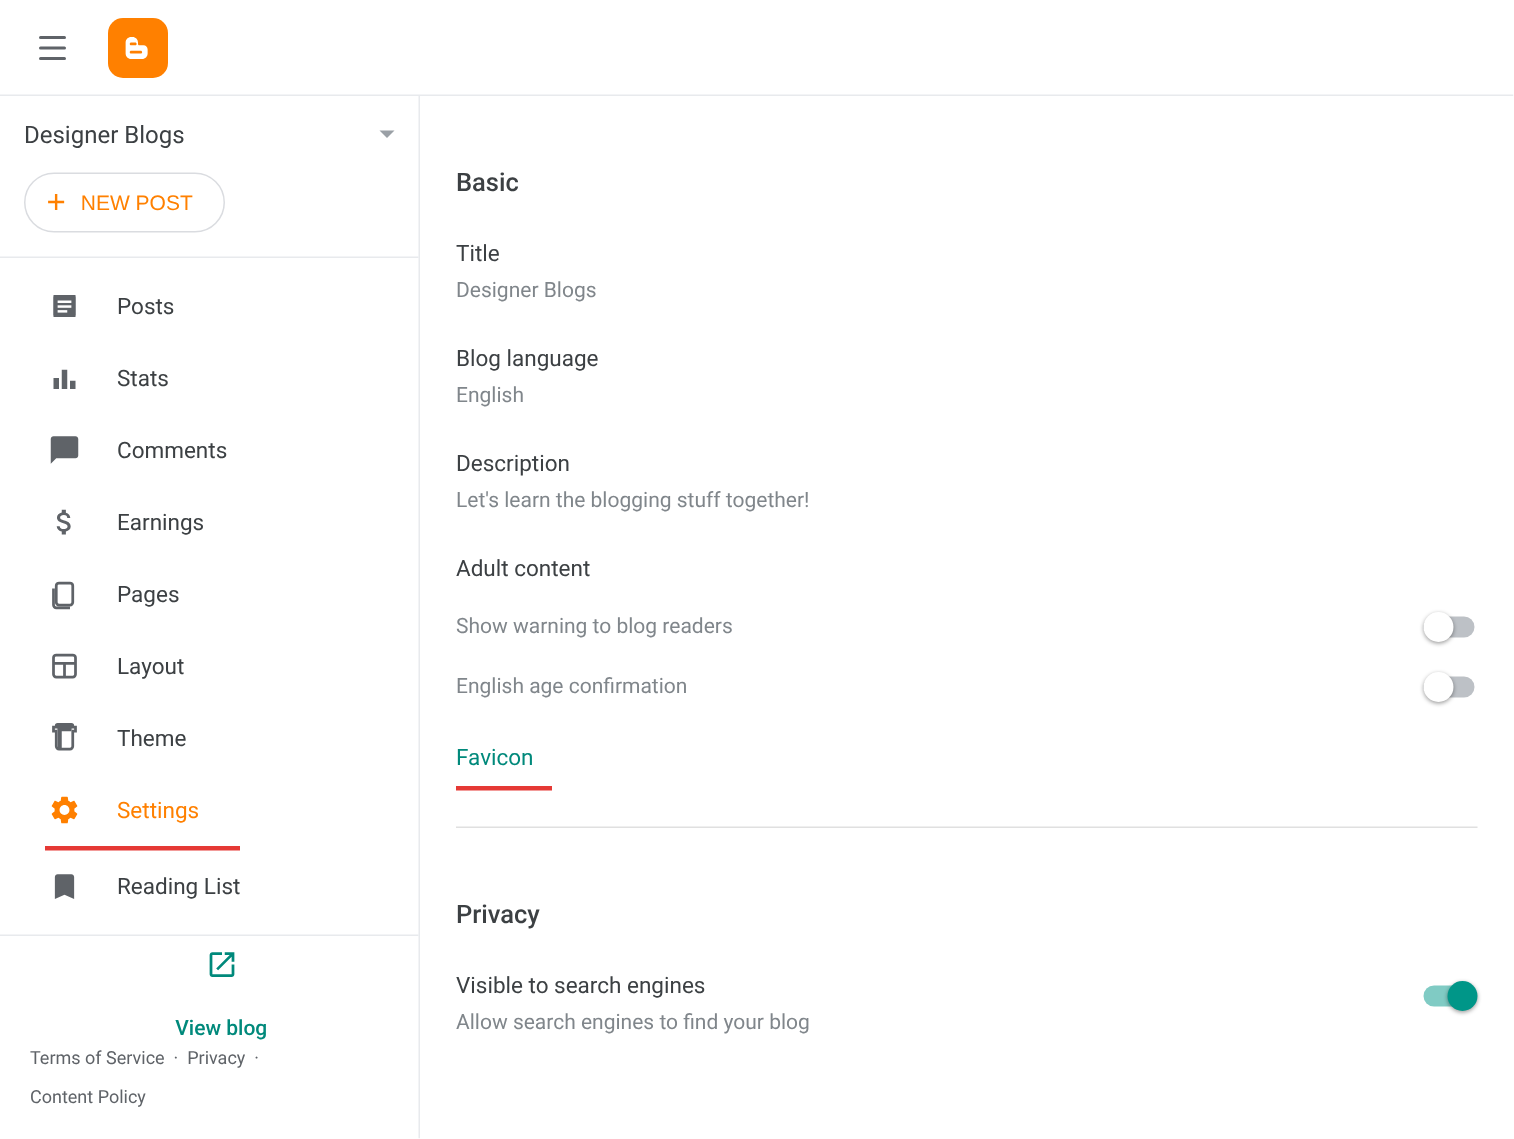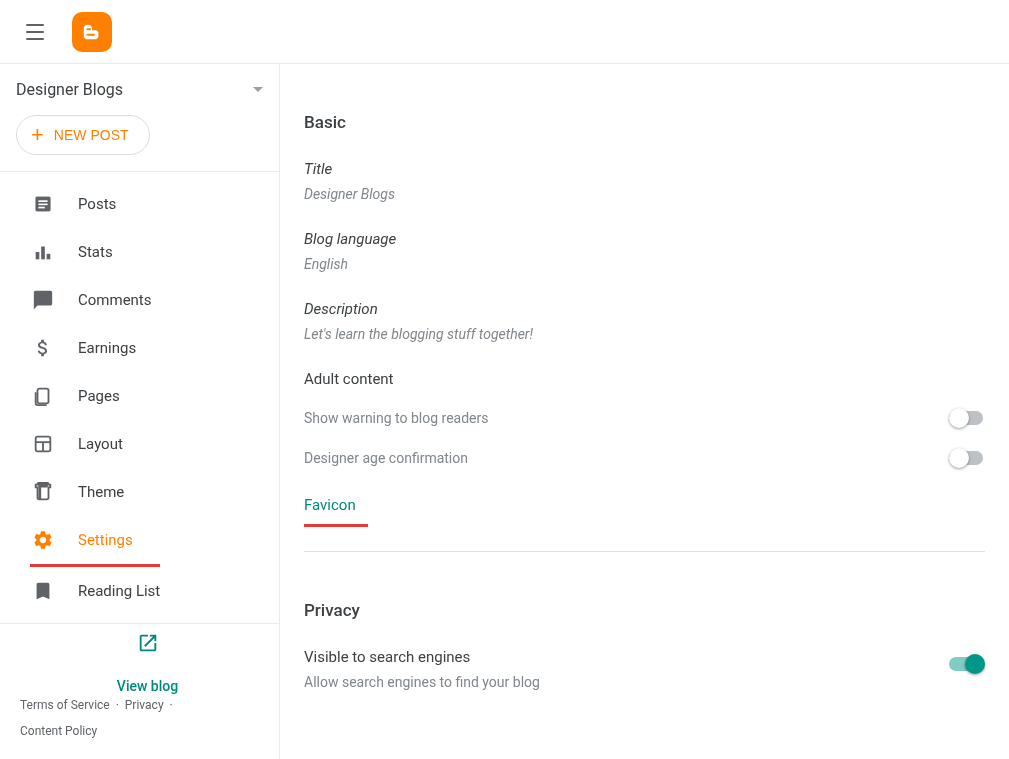--- a/index.html
+++ b/index.html
@@ -208,21 +208,21 @@
       border: none;
       border-top: 1px solid #e0e0e0;
       margin: 24px 0 48px 0;
     }
     .nav-separator {
       height: 1px;
       background: #e8eaed;
       margin: 8px 0;
     }
     .nav-item.view-blog { padding-left: 32px; flex-direction: column; }
-    .setting-click { cursor: pointer; font-style: italic; }
+    .setting-click { cursor: pointer; }
   </style>
 </head>
 <body>
 
 <div class="header">
   <div class="hamburger-icon">
     <span></span>
       <span></span>
       <span></span>
   </div>
@@ -357,21 +357,21 @@
     <div class="setting">
       <div class="setting-label" style="margin-bottom:20px">Adult content</div>
       <div class="toggle-row">
         <span class="toggle-label">Show warning to blog readers</span>
         <div class="toggle">
           <div class="toggle-track"></div>
             <div class="toggle-thumb"></div>
         </div>
       </div>
       <div class="toggle-row">
-        <span class="toggle-label">Designer age confirmation</span>
+        <span class="toggle-label">English age confirmation</span>
         <div class="toggle">
           <div class="toggle-track"></div>
             <div class="toggle-thumb"></div>
         </div>
       </div>
     </div>
 
 
     <div class="setting" style="margin-bottom:0">
       <span class="favicon-link">Favicon</span>

